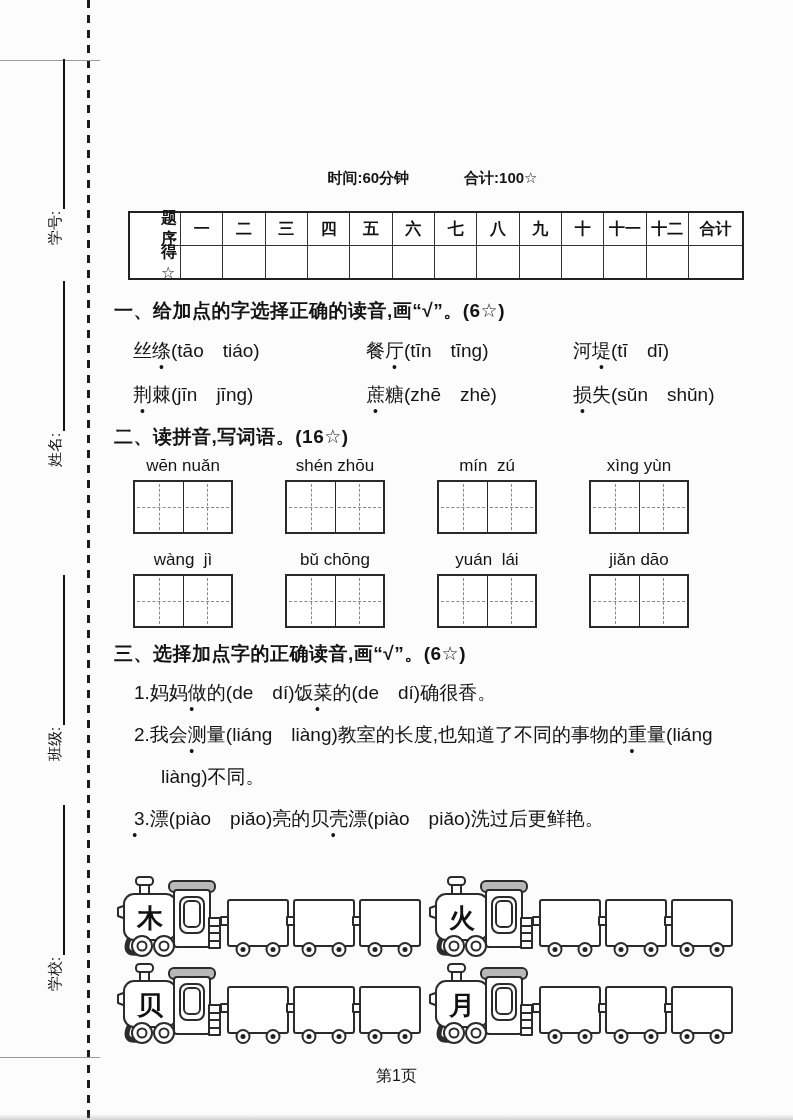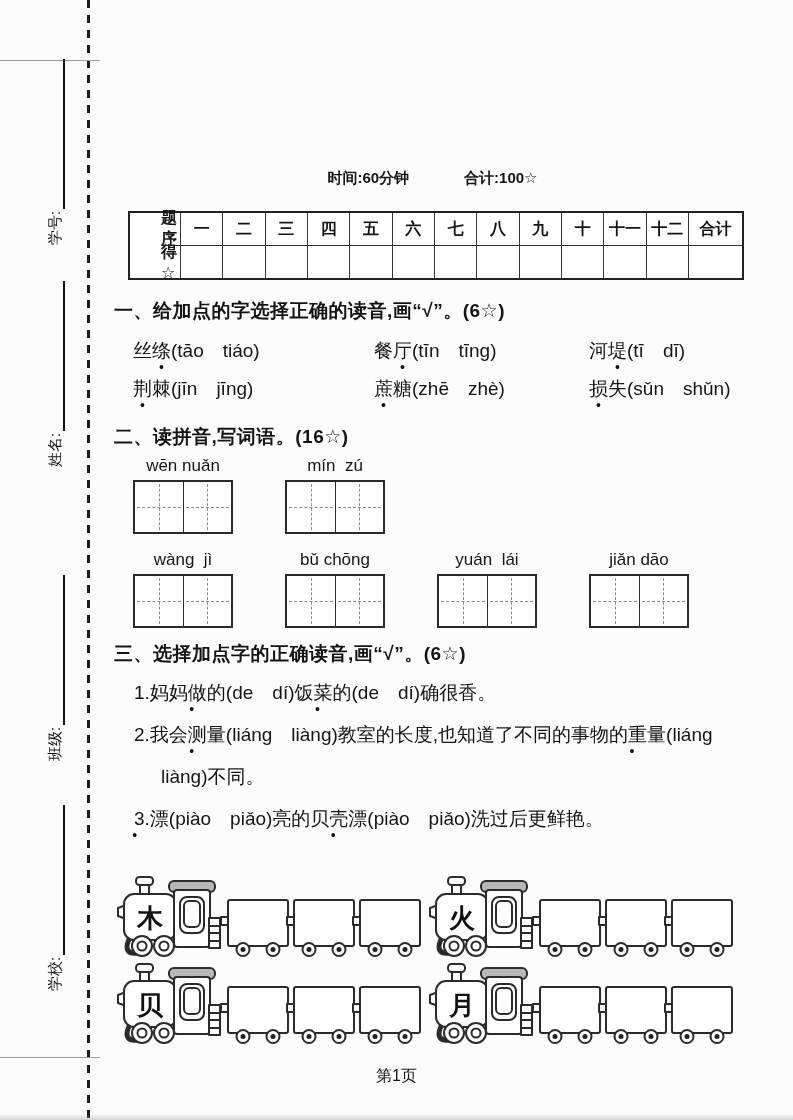--- a/index.html
+++ b/index.html
@@ -25,21 +25,21 @@
   .score-table{position:absolute;left:128px;top:211px;width:612px;display:grid;
     grid-template-columns:50px repeat(12,1fr) 54px;border:2.5px solid #222;background:#fff;}
   .st-cell{height:32px;display:flex;align-items:center;justify-content:center;
     font-size:16px;font-weight:bold;border-left:1.5px solid #333;border-top:1.5px solid #333;}
   .st-cell.c0{border-left:none;margin-left:31px;}
   .st-cell.r0{border-top:none;}
   
   .sec-h{position:absolute;left:102px;font-size:19px;font-weight:600;letter-spacing:.5px;white-space:nowrap;margin-left:12px;}
   
   .s1-grid{position:absolute;left:133px;top:336px;width:620px;display:grid;
-    grid-template-columns:233px 207px 1fr;row-gap:14px;font-size:19px;line-height:30px;gap:8px;}
+    grid-template-columns:233px 207px 1fr;row-gap:14px;font-size:19px;line-height:30px;}
   .s1-item{white-space:nowrap;}
   .dotchar{position:relative;}
   .dotchar::after{content:"•";position:absolute;left:50%;bottom:-13px;
     transform:translateX(-50%);font-size:14px;line-height:1;}
   
   .pinyin-row{position:absolute;left:133px;display:flex;gap:52px;}
   .pw-block{width:100px;}
   .pw-label{text-align:center;font-size:17px;height:24px;white-space:pre;}
   .pw-box{height:50px;border:2px solid #2a2a2a;display:flex;background:#fff;}
   .tzg{flex:1;position:relative;}
@@ -133,21 +133,35 @@
   <div class="sec-h" style="top:424px">二、读拼音,写词语。(16☆)</div>
   <div class="pinyin-row" style="top:456px">
       <div class="pw-block">
         <div class="pw-label">wēn nuǎn</div>
         <div class="pw-box">
           <div class="tzg"></div>
           <div class="tzg"></div>
         </div>
       </div>
       <div class="pw-block">
+        <div class="pw-label">shén zhōu</div>
+        <div class="pw-box">
+          <div class="tzg"></div>
+          <div class="tzg"></div>
+        </div>
+      </div>
+      <div class="pw-block">
         <div class="pw-label">mín  zú</div>
+        <div class="pw-box">
+          <div class="tzg"></div>
+          <div class="tzg"></div>
+        </div>
+      </div>
+      <div class="pw-block">
+        <div class="pw-label">xìng yùn</div>
         <div class="pw-box">
           <div class="tzg"></div>
           <div class="tzg"></div>
         </div>
       </div>
     </div>
   <div class="pinyin-row" style="top:550px">
       <div class="pw-block">
         <div class="pw-label">wàng  jì</div>
         <div class="pw-box">

